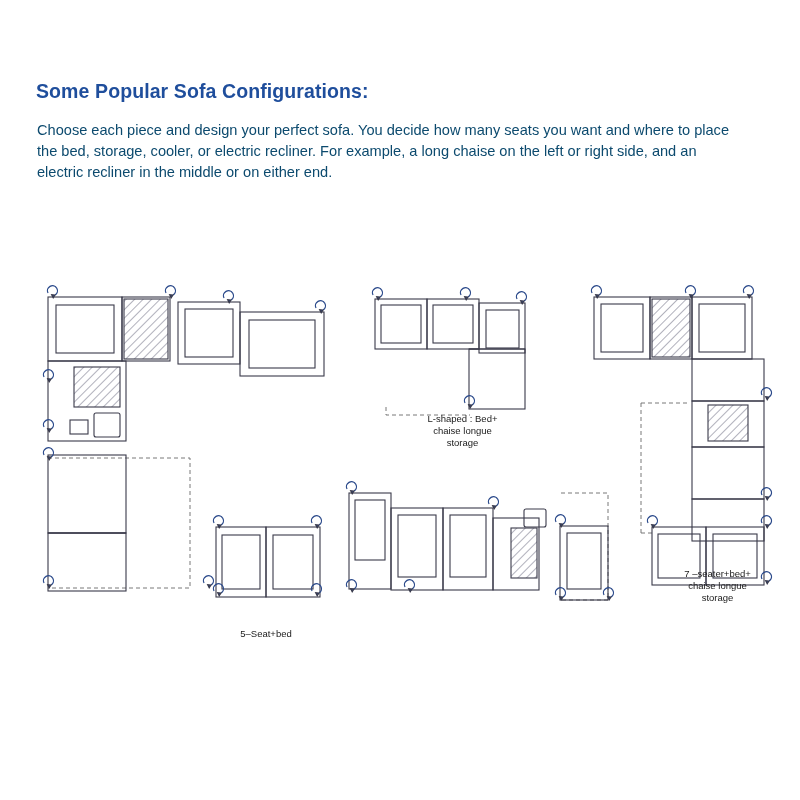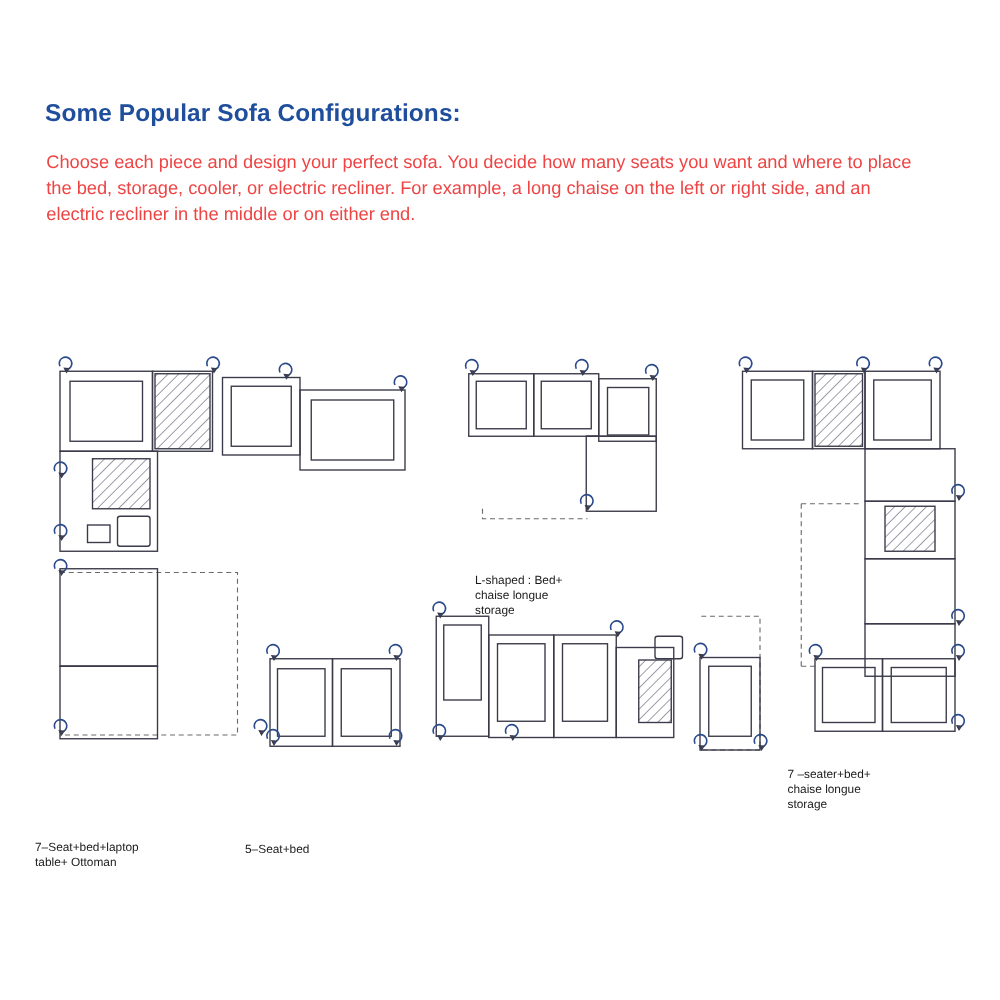--- a/index.html
+++ b/index.html
@@ -28,38 +28,38 @@
     color: #1f4e9c;
     letter-spacing: 0.1px;
   }
   .intro {
     position: absolute;
     left: 37px;
     top: 120px;
     width: 700px;
     font-size: 14.6px;
     line-height: 21px;
-    color: #ef4444;
+    color: #0c4a6e;
   }
   .diagram-area {
     position: absolute;
     left: 0;
     top: 255px;
     width: 800px;
     height: 420px;
   }
   svg.diagram {
     display: block;
   }
   .cap {
     position: absolute;
+    text-align: center;
     font-size: 9.5px;
     line-height: 12px;
     color: #1a1a1a;
-    margin-top: 46px;
   }
   #cap0 { left: 28px;  top: 627px; width: 190px; }
   #cap1 { left: 196px; top: 628px; width: 140px; }
   #cap2 { left: 352px; top: 621px; width: 245px; }
   #cap3 { left: 630px; top: 568px; width: 175px; }
   #cap4 { left: 380px; top: 413px; width: 165px; }
 </style>
 </head>
 <body>
 
@@ -273,18 +273,17 @@
             </g>
           <g>
               <use href="#mk" x="762" y="324"></use>
             </g>
         </g>
 
       </g>
     </svg>
   </div>
 
-  <div class="cap" id="cap0">7–Seat+bed+laptop<br>table+ Ottoman</div>
   <div class="cap" id="cap1">5–Seat+bed</div>
   <div class="cap" id="cap3">7 –seater+bed+<br>chaise longue<br>storage</div>
   <div class="cap" id="cap4">L-shaped : Bed+<br>chaise longue<br>storage</div>
 
 </div>
 
 </body></html>

